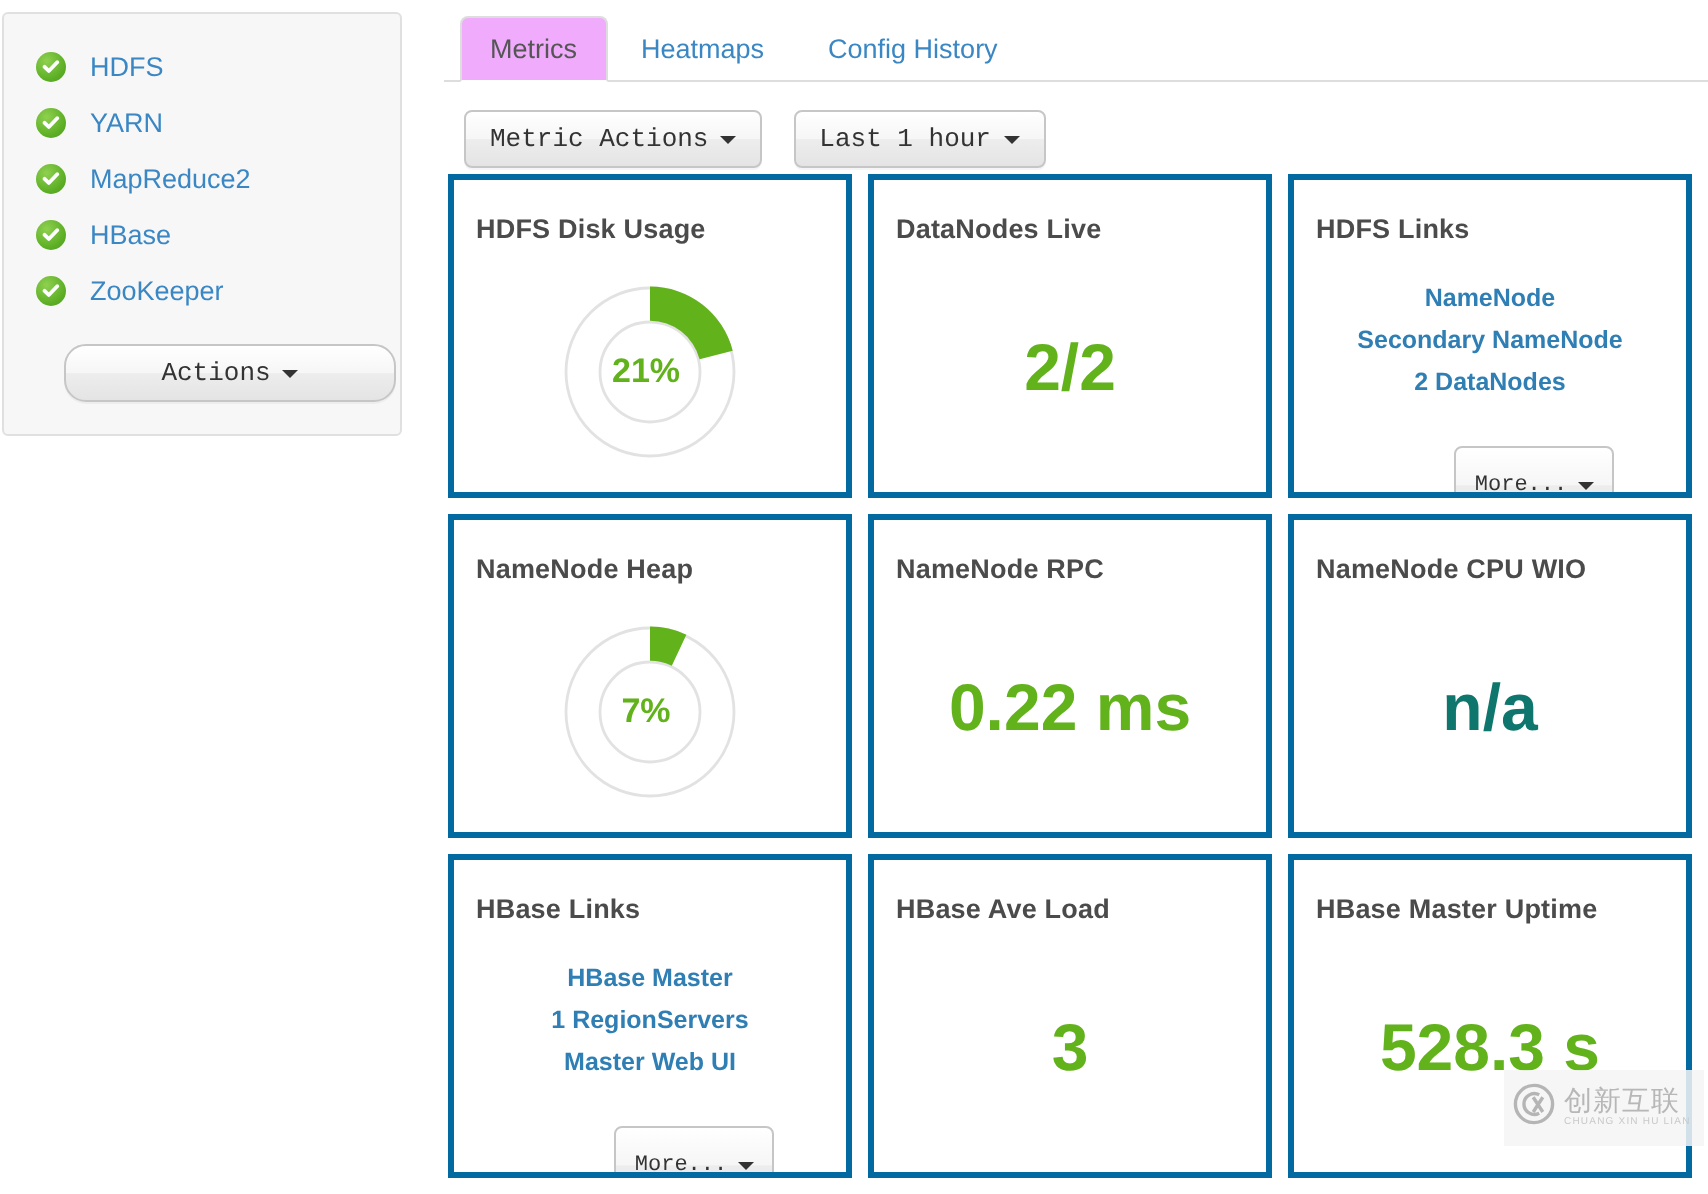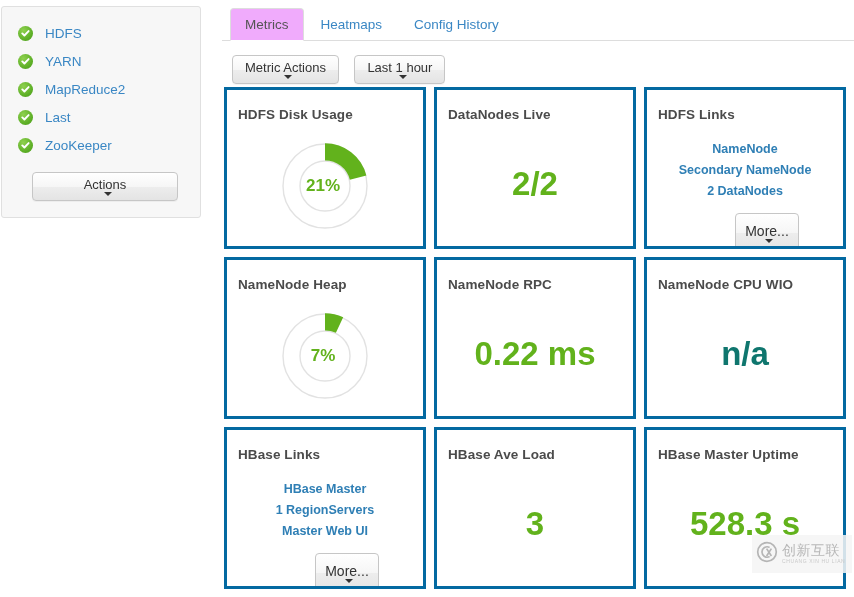--- a/index.html
+++ b/index.html
@@ -72,39 +72,39 @@
   .btn {
     display: inline-flex;
     align-items: center;
     justify-content: center;
     box-sizing: border-box;
     border: 1px solid #c6c6c6;
     border-radius: 4px;
     background: linear-gradient(to bottom, #ffffff 0%, #f6f6f6 50%, #ededed 51%, #e4e4e4 100%);
     color: #333333;
     font-size: 13px;
-    font-family: Liberation Sans, sans-serif;
+    font-family: Liberation Mono, monospace;
     cursor: pointer;
     box-shadow: 0 1px 0 rgba(0,0,0,0.04);
     white-space: nowrap;
-    flex-direction: column;
   }
   .btn .caret {
     display: inline-block;
     width: 0;
     height: 0;
     margin-left: 6px;
     border-left: 4px solid transparent;
     border-right: 4px solid transparent;
     border-top: 4px solid #333333;
     vertical-align: middle;
   }
   .btn-actions {
-    width: 146px;
+    width: 166px;
     height: 29px;
+    border-radius: 11px;
   }
 
   
   .main {
     position: absolute;
     left: 222px;
     top: 0;
     width: 632px;
     height: 597px;
   }
@@ -252,22 +252,23 @@
     cursor: pointer;
   }
   .more-wrap {
     text-align: center;
     margin-top: 11px;
     padding-left: 44px;
   }
   .btn-more {
     height: 39px;
     padding: 0 9px;
-    font-size: 14px;
+    font-size: 11px;
     border-radius: 4px;
+    margin-top: 10px;
   }
   .btn-more .caret {
     margin-left: 5px;
     border-top-width: 4px;
   }
 
   
   .watermark {
     position: absolute;
     right: 2px;
@@ -337,21 +338,21 @@
         </span>
         <span class="svc-label">MapReduce2</span>
       </li>
 
       <li class="svc-item">
         <span class="svc-status">
           <svg width="9" height="9" viewBox="0 0 9 9">
               <path d="M1.3 4.4 L3.4 6.5 L7.6 2.1" stroke="#ffffff" stroke-width="1.9" fill="none" stroke-linecap="round" stroke-linejoin="round"></path>
             </svg>
         </span>
-        <span class="svc-label">Last</span>
+        <span class="svc-label">HBase</span>
       </li>
 
       <li class="svc-item">
         <span class="svc-status">
           <svg width="9" height="9" viewBox="0 0 9 9">
               <path d="M1.3 4.4 L3.4 6.5 L7.6 2.1" stroke="#ffffff" stroke-width="1.9" fill="none" stroke-linecap="round" stroke-linejoin="round"></path>
             </svg>
         </span>
         <span class="svc-label">ZooKeeper</span>
       </li>

